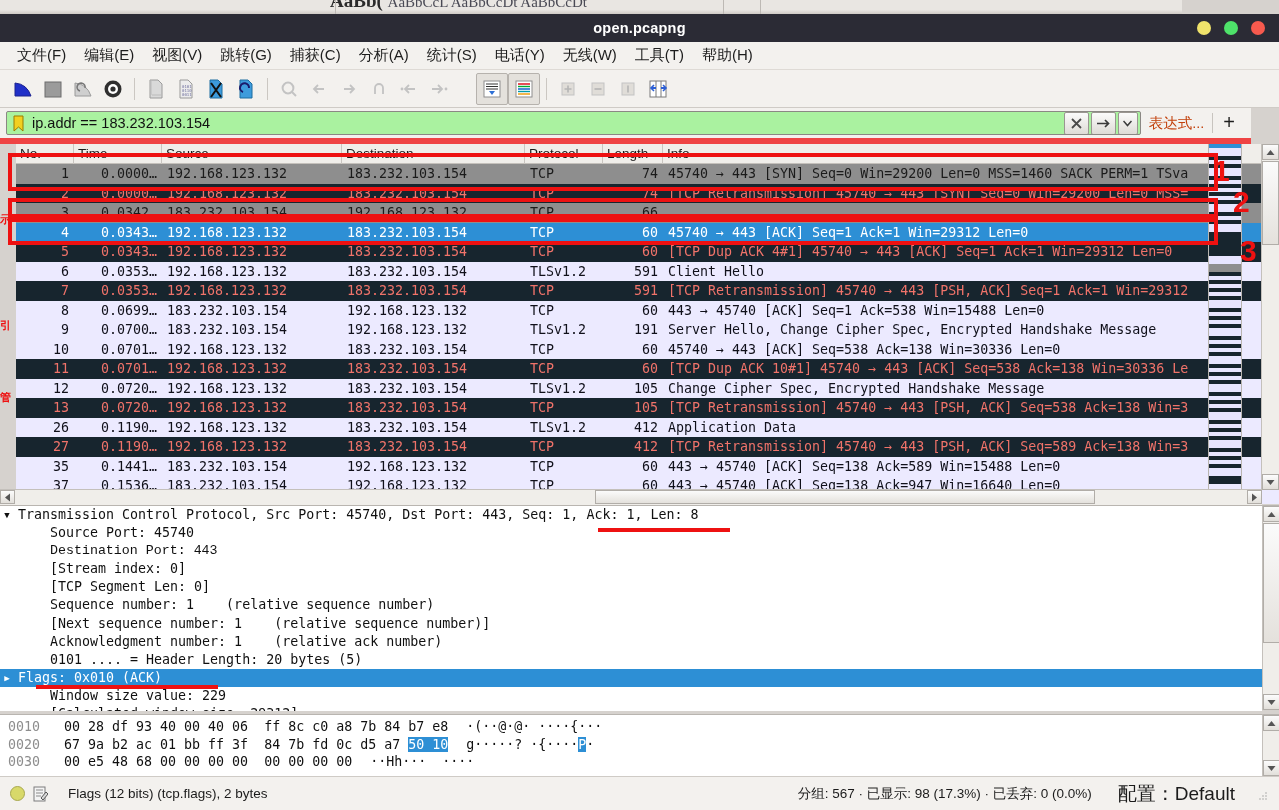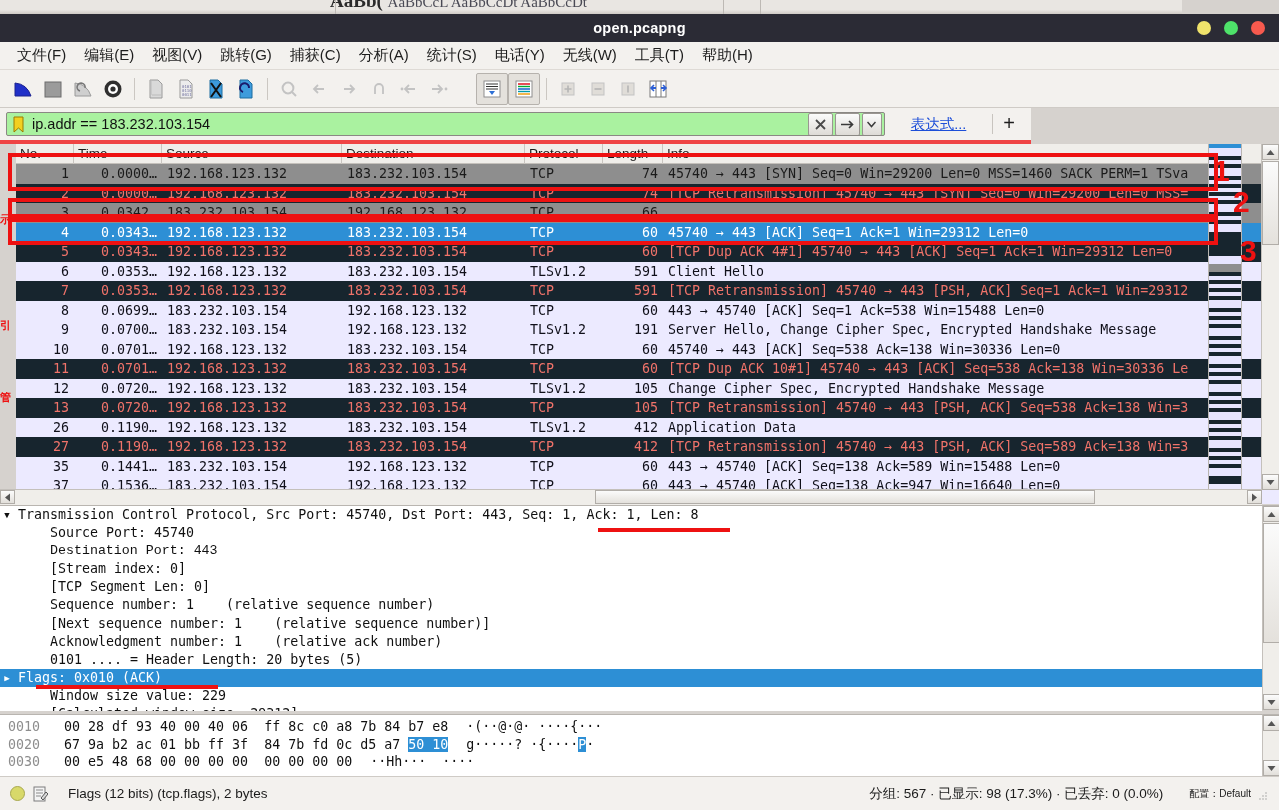--- a/index.html
+++ b/index.html
@@ -55,41 +55,41 @@
     position: absolute; left: 0; top: 70px; width: 1279px; height: 38px;
     background: #f3f1ee; border-bottom: 1px solid #cfcbc6;
     display: flex; align-items: center; padding-left: 8px; box-sizing: border-box;
   }
   .tb-btn { width: 30px; height: 30px; display: flex; align-items: center; justify-content: center; position: relative; }
   .tb-sep { width: 1px; height: 22px; background: #cbc7c2; margin: 0 6px; }
   .tb-btn.framed { background:#e4e1dc; border:1px solid #b6b2ad; border-radius:2px; }
 
   
   .filterbar {
-    position: absolute; left: 0; top: 108px; width: 1031px; height: 36px;
-    background: #f3f1ee; border-bottom: 4px solid #ef4444;
+    position: absolute; left: 0; top: 108px; width: 1251px; height: 36px;
+    background: #f3f1ee; border-bottom: 6px solid #ef4444;
     display: flex; align-items: center; box-sizing: border-box; padding: 0 6px;
   }
   .filter-input-wrap {
     flex: 1; height: 24px; background: #aaf2a0; border: 1px solid #8b8884;
     display: flex; align-items: center; box-sizing: border-box;
     border-radius: 2px; overflow: hidden; position: relative;
   }
   .bookmark-ico { width: 22px; height: 22px; display:flex; align-items:center; justify-content:center; flex:0 0 auto; }
   .filter-text {
     flex: 1; font-size: 14.5px; color: #111; padding-left: 3px; white-space: nowrap;
     font-family: "Liberation Sans", sans-serif;
   }
   .filter-btn {
     width: 23px; height: 21px; margin-right: 2px; border: 1px solid #9a9691;
     background: linear-gradient(to bottom,#fbfbfb,#dedbd6); border-radius:2px;
     display:flex; align-items:center; justify-content:center; flex: 0 0 auto;
   }
   .filter-btn.chev { width: 18px; border-left: 1px solid #9a9691; }
-  .expr-label { font-size: 14.5px; color: #1d4ed8; padding: 0 26px; white-space: nowrap; text-decoration: underline; }
+  .expr-label { font-size: 14.5px; color: #c2410c; padding: 0 8px; white-space: nowrap; }
   .vsep { width:1px; height:20px; background:#c8c4bf; }
   .plus-btn { font-size: 20px; color:#1d1d1d; padding: 0 10px 3px 10px; line-height: 1; }
 
   
   .packet-list {
     position: absolute; left: 16px; top: 144px; width: 1279px; height: 360px;
     background: #22c55e; overflow: hidden;
   }
   .plist-header {
     display: flex; height: 20px; background: #f0eeea;
@@ -199,21 +199,21 @@
   .statusbar {
     position: absolute; left: 0; top: 776px; width: 1279px; height: 34px;
     background: #f3f1ee; border-top: 1px solid #cfcbc6;
     display: flex; align-items: center; box-sizing: border-box; padding: 0 10px;
   }
   .status-left { display: flex; align-items: center; gap: 8px; }
   .status-bulb { width: 13px; height: 13px; border-radius: 50%; background: #d8d96a; border: 1px solid #a8a84f; }
   .status-note { width: 15px; height: 16px; position: relative; }
   .status-text { font-size: 13.5px; color: #1b1b1b; margin-left: 12px; white-space: nowrap; }
   .status-mid { margin-left: auto; font-size: 13.5px; color: #1b1b1b; white-space: nowrap; }
-  .status-right { font-size: 10px; color: #1b1b1b; margin-left: 26px; margin-right: 6px; white-space: nowrap; }
+  .status-right { font-size: 19px; color: #1b1b1b; margin-left: 26px; margin-right: 22px; white-space: nowrap; }
   .status-grip { width: 12px; height: 12px; opacity: .5; }
 
   
   .ann { position: absolute; border: 4px solid #ee1111; box-sizing: border-box; pointer-events: none; }
   .annline { position: absolute; background: #ee1111; pointer-events: none; }
   .annnum { position: absolute; color: #ee1111; font-family: "Liberation Sans", sans-serif;
             font-weight: bold; font-size: 30px; pointer-events: none; line-height: 1; }
   .annleft { position:absolute; color:#ee1111; font-size: 11px; font-weight:bold; pointer-events:none; }
 </style>
 </head>

